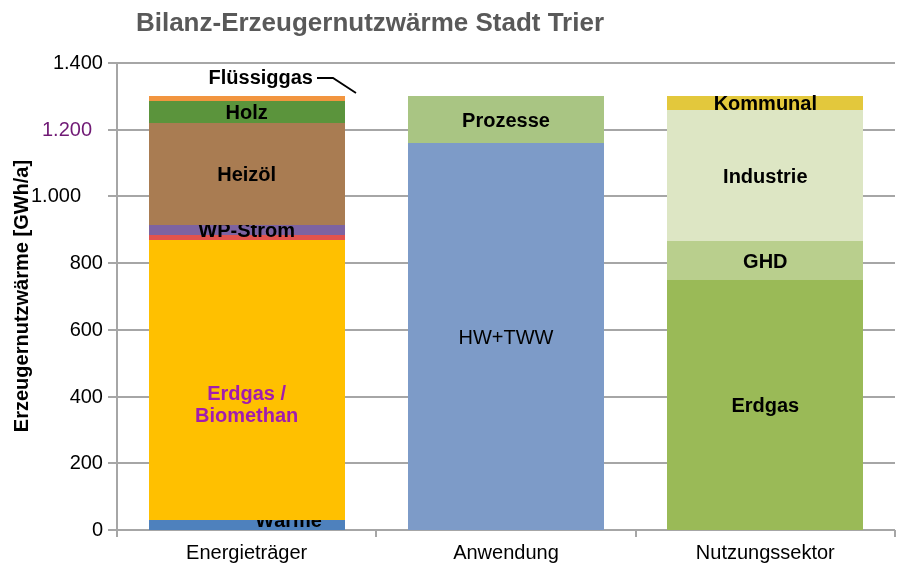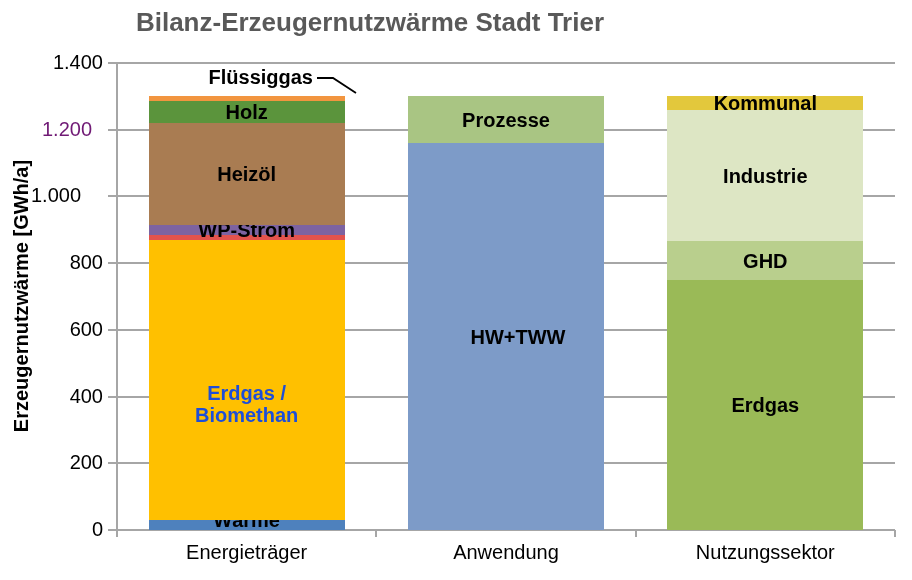--- a/index.html
+++ b/index.html
@@ -44,35 +44,35 @@
       <div style="position: absolute; left: 31px; top: 117.714px; width: 72px; text-align: center; font-size: 20px; color: #701a75;">1.200</div>
       <div style="position: absolute; left: 117px; top: 62px; width: 778px; height: 2px; background: rgb(166, 166, 166);"></div>
       <div style="position: absolute; left: 108px; top: 62px; width: 9px; height: 2px; background: rgb(166, 166, 166);"></div>
       <div style="position: absolute; left: 31px; top: 51px; width: 72px; text-align: right; font-size: 20px; color: rgb(0, 0, 0);">1.400</div>
       <div style="position: absolute; left: 116px; top: 63px; width: 2px; height: 474px; background: rgb(166, 166, 166);"></div>
       <div style="position: absolute; left: 116px; top: 530px; width: 2px; height: 7px; background: rgb(166, 166, 166);"></div>
       <div style="position: absolute; left: 375.333px; top: 530px; width: 2px; height: 7px; background: rgb(166, 166, 166);"></div>
       <div style="position: absolute; left: 634.667px; top: 530px; width: 2px; height: 7px; background: rgb(166, 166, 166);"></div>
       <div style="position: absolute; left: 894px; top: 530px; width: 2px; height: 7px; background: rgb(166, 166, 166);"></div>
       <div style="position: absolute; left: 148.667px; top: 519.993px; width: 196px; height: 10.0071px; background: rgb(78, 129, 189);"></div>
-      <div style="position: absolute; left: 148.667px; width: 196px; top: 519.996px; transform: translateY(-50%); text-align: center; font-size: 20px; font-weight: bold; line-height: 22px; color: rgb(0, 0, 0); white-space: pre-line;">Wärme</div>
+      <div style="position: absolute; left: 148.667px; width: 196px; top: 519.996px; transform: translateY(-50%); text-align: center; font-size: 20px; font-weight: bold; line-height: 22px; color: rgb(0, 0, 0); white-space: pre-line; padding-left: 42px;">Wärme</div>
       <div style="position: absolute; left: 148.667px; top: 239.793px; width: 196px; height: 280.2px; background: rgb(255, 192, 0);"></div>
-      <div style="position: absolute; left: 148.667px; width: 196px; top: 403.893px; transform: translateY(-50%); text-align: center; font-size: 20px; font-weight: bold; line-height: 22px; color: #1d4ed8; white-space: pre-line;">Erdgas /
+      <div style="position: absolute; left: 148.667px; width: 196px; top: 403.893px; transform: translateY(-50%); text-align: center; font-size: 20px; font-weight: bold; line-height: 22px; color: #a21caf; white-space: pre-line;">Erdgas /
 Biomethan</div>
       <div style="position: absolute; left: 148.667px; top: 234.789px; width: 196px; height: 5.00357px; background: rgb(226, 83, 77);"></div>
       <div style="position: absolute; left: 148.667px; top: 224.782px; width: 196px; height: 10.0071px; background: rgb(125, 99, 161);"></div>
       <div style="position: absolute; left: 148.667px; width: 196px; top: 229.786px; transform: translateY(-50%); text-align: center; font-size: 20px; font-weight: bold; line-height: 22px; color: rgb(0, 0, 0); white-space: pre-line;">WP-Strom</div>
       <div style="position: absolute; left: 148.667px; top: 123.043px; width: 196px; height: 101.739px; background: rgb(169, 124, 82);"></div>
       <div style="position: absolute; left: 148.667px; width: 196px; top: 173.912px; transform: translateY(-50%); text-align: center; font-size: 20px; font-weight: bold; line-height: 22px; color: rgb(0, 0, 0); white-space: pre-line;">Heizöl</div>
       <div style="position: absolute; left: 148.667px; top: 101.361px; width: 196px; height: 21.6821px; background: rgb(91, 148, 60);"></div>
       <div style="position: absolute; left: 148.667px; width: 196px; top: 112.202px; transform: translateY(-50%); text-align: center; font-size: 20px; font-weight: bold; line-height: 22px; color: rgb(0, 0, 0); white-space: pre-line;">Holz</div>
       <div style="position: absolute; left: 148.667px; top: 96.3571px; width: 196px; height: 5.00357px; background: rgb(242, 149, 63);"></div>
       <div style="position: absolute; left: 117px; top: 541px; width: 259.333px; text-align: center; font-size: 20px; color: rgb(0, 0, 0);">Energieträger</div>
       <div style="position: absolute; left: 408px; top: 143.057px; width: 196px; height: 386.943px; background: rgb(125, 155, 200);"></div>
-      <div style="position: absolute; left: 408px; width: 196px; top: 336.529px; transform: translateY(-50%); text-align: center; font-size: 20px; font-weight: bold; line-height: 22px; color: rgb(0, 0, 0); white-space: pre-line; padding-left: 12px;">HW+TWW</div>
+      <div style="position: absolute; left: 408px; width: 196px; top: 336.529px; transform: translateY(-50%); text-align: center; font-size: 20px; font-weight: normal; line-height: 22px; color: rgb(0, 0, 0); white-space: pre-line;">HW+TWW</div>
       <div style="position: absolute; left: 408px; top: 96.3571px; width: 196px; height: 46.7px; background: rgb(169, 197, 131);"></div>
       <div style="position: absolute; left: 376.333px; top: 541px; width: 259.333px; text-align: center; font-size: 20px; color: rgb(0, 0, 0);">Anwendung</div>
       <div style="position: absolute; left: 408px; width: 196px; top: 119.707px; transform: translateY(-50%); text-align: center; font-size: 20px; font-weight: bold; line-height: 22px; color: rgb(0, 0, 0); white-space: pre-line;">Prozesse</div>
       <div style="position: absolute; left: 667.333px; top: 279.821px; width: 196px; height: 250.179px; background: rgb(154, 186, 87);"></div>
       <div style="position: absolute; left: 667.333px; width: 196px; top: 404.911px; transform: translateY(-50%); text-align: center; font-size: 20px; font-weight: bold; line-height: 22px; color: rgb(0, 0, 0); white-space: pre-line;">Erdgas</div>
       <div style="position: absolute; left: 667.333px; top: 241.461px; width: 196px; height: 38.3607px; background: rgb(185, 207, 141);"></div>
       <div style="position: absolute; left: 667.333px; width: 196px; top: 260.641px; transform: translateY(-50%); text-align: center; font-size: 20px; font-weight: bold; line-height: 22px; color: rgb(0, 0, 0); white-space: pre-line;">GHD</div>
       <div style="position: absolute; left: 667.333px; top: 109.7px; width: 196px; height: 131.761px; background: rgb(221, 230, 196);"></div>
       <div style="position: absolute; left: 667.333px; width: 196px; top: 175.58px; transform: translateY(-50%); text-align: center; font-size: 20px; font-weight: bold; line-height: 22px; color: rgb(0, 0, 0); white-space: pre-line;">Industrie</div>
       <div style="position: absolute; left: 667.333px; top: 96.3571px; width: 196px; height: 13.3429px; background: rgb(227, 200, 60);"></div>

